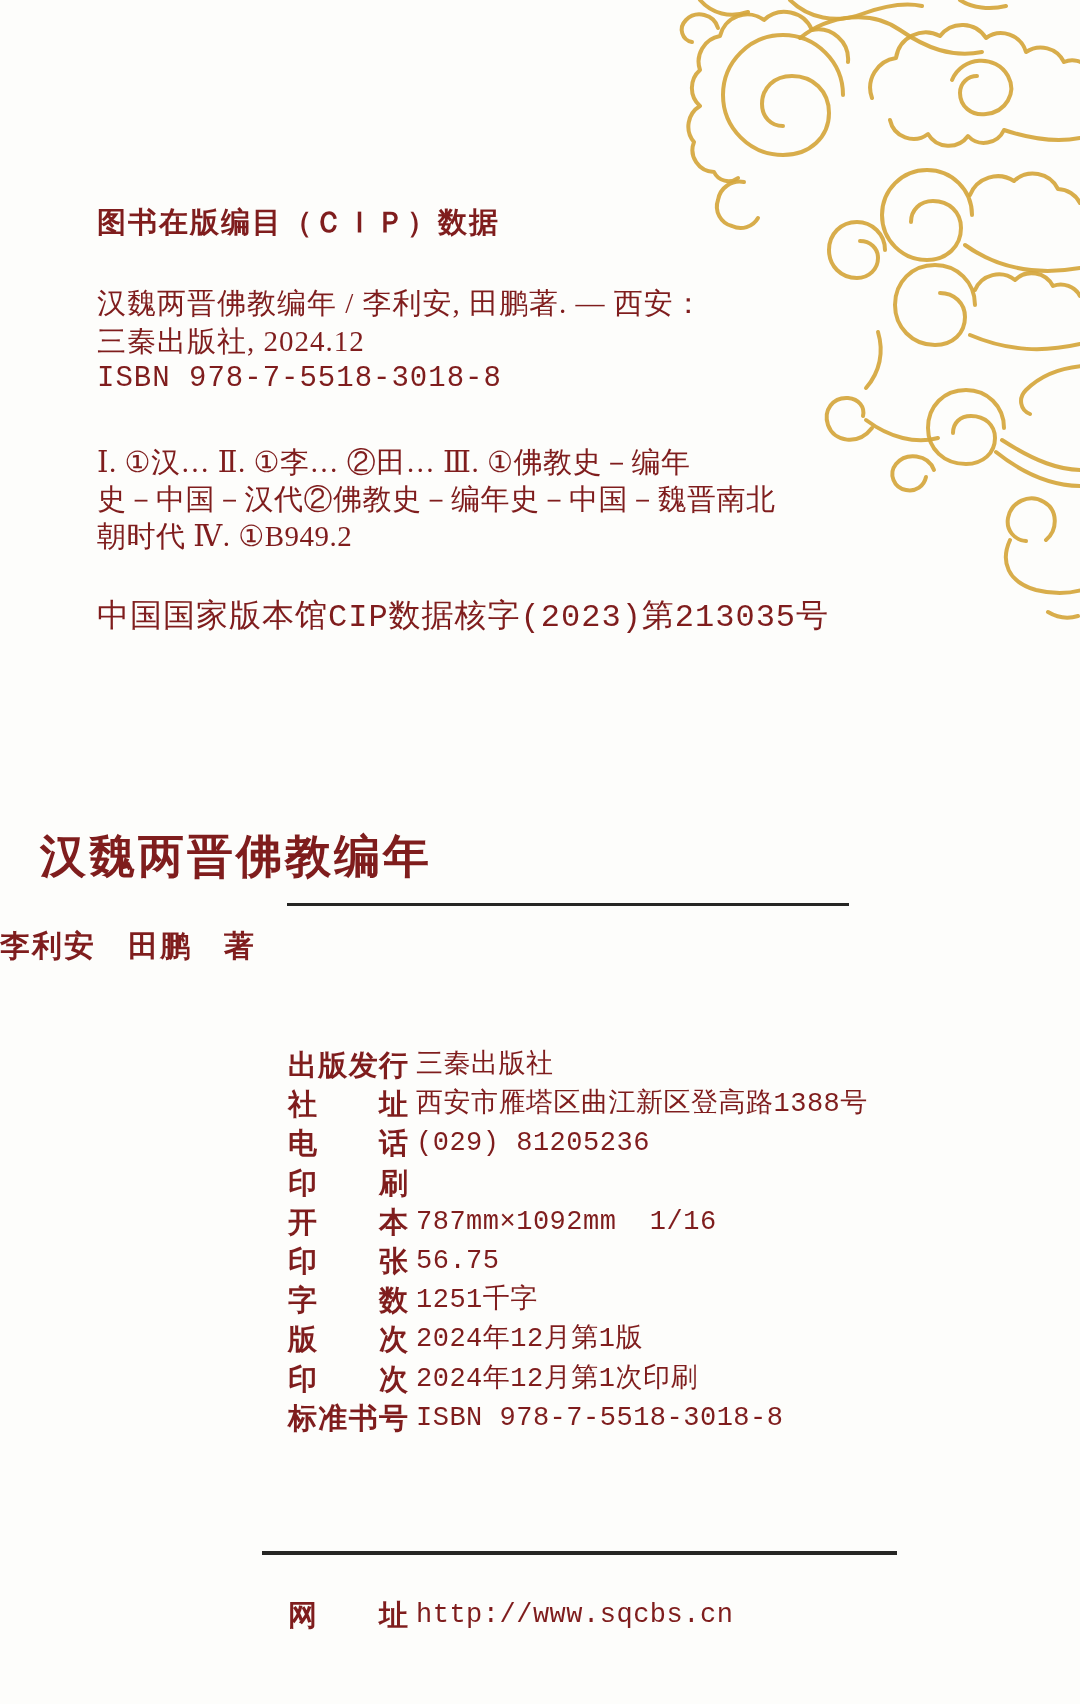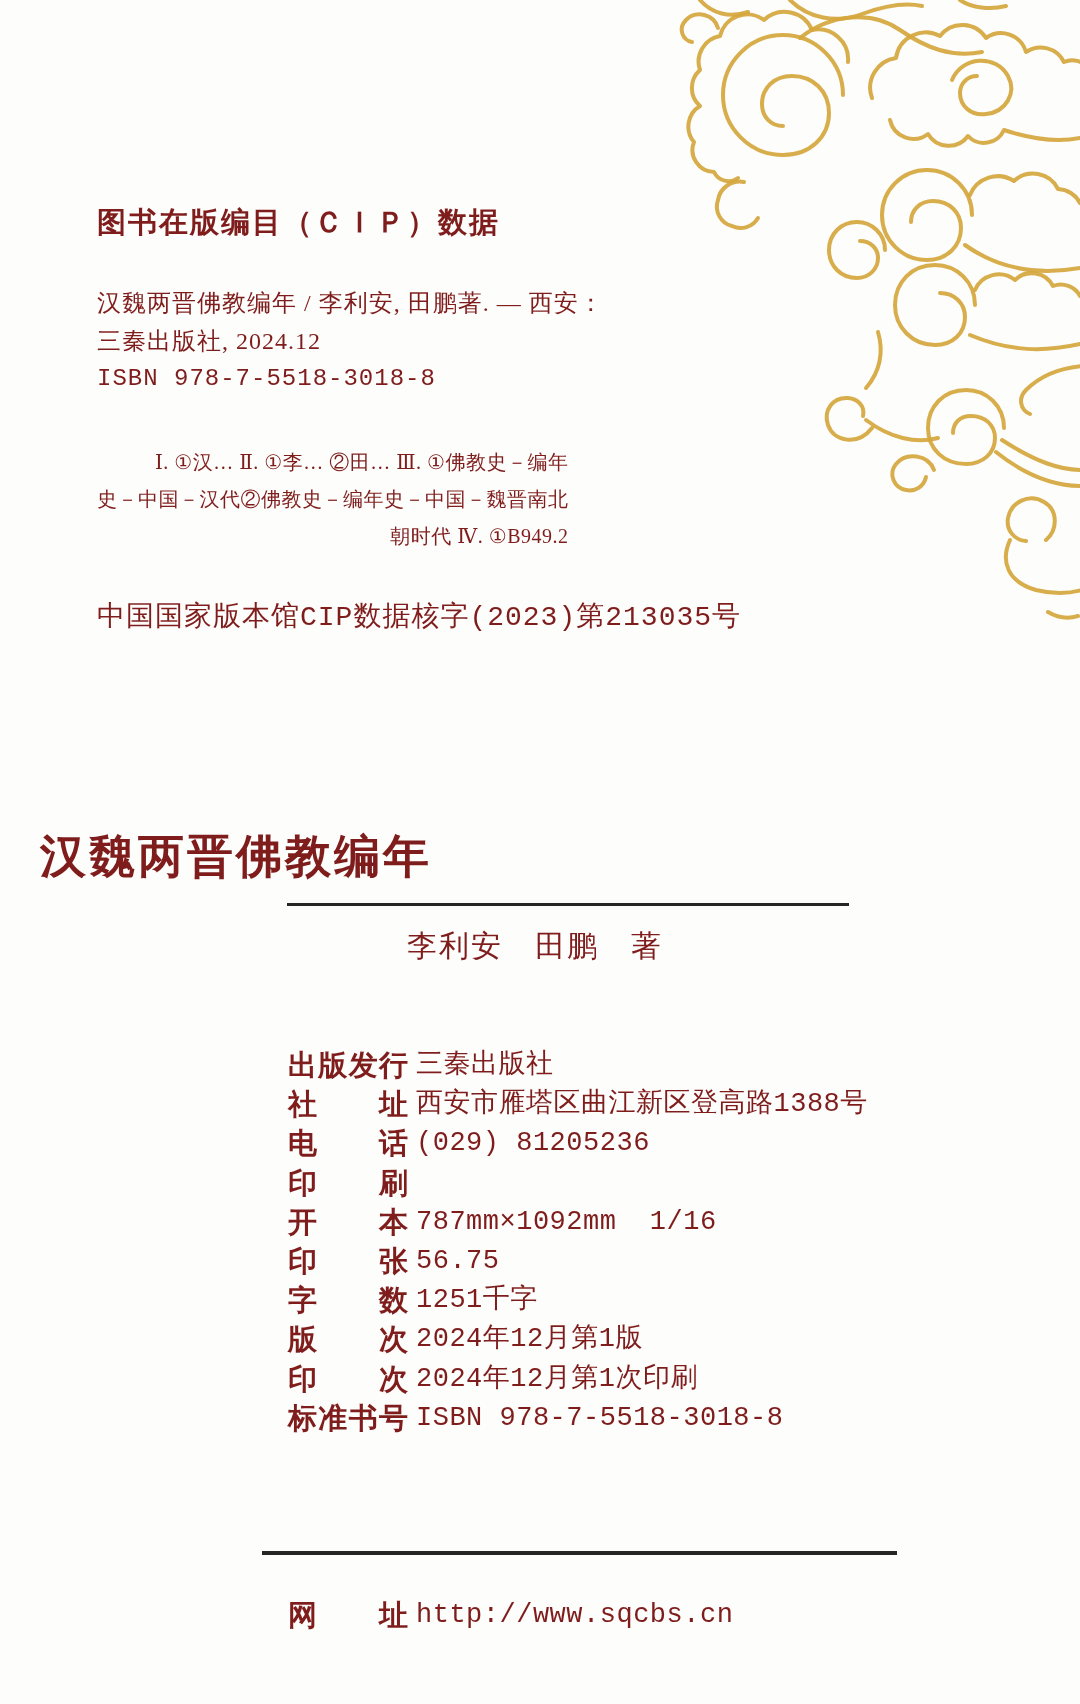--- a/index.html
+++ b/index.html
@@ -13,45 +13,44 @@
     font-family:"Liberation Serif","DejaVu Serif",serif;
   }
   .abs{position:absolute;}
   
   .cip-heading{
     left:97px;top:202px;
     font-size:29px;font-weight:700;letter-spacing:2px;line-height:40px;
   }
   .cip-block{
     left:97px;top:284px;
-    font-size:24px;line-height:38px;letter-spacing:1px;
+    font-size:29px;line-height:38px;letter-spacing:1px;
   }
   .class-block{
     left:97px;top:444px;
-    font-size:20px;line-height:37px;letter-spacing:0.5px;text-align:right;
+    font-size:29px;line-height:37px;letter-spacing:0.5px;
   }
   .cip-record{
     left:97px;top:600px;
-    font-size:28px;line-height:36px;letter-spacing:1px;
+    font-size:32px;line-height:36px;letter-spacing:1px;
   }
   .mono, .mono-line{
     font-family:"Liberation Mono","DejaVu Sans Mono",monospace;
   }
   
   .book-title{
     left:0;top:836px;width:1070px;
     text-align:left;
     font-size:46px;font-weight:600;letter-spacing:3px;line-height:42px;margin-left:40px;
   }
   .rule{background:#262624;}
   .rule-title{left:287px;top:903px;width:562px;height:3px;}
   .authors{
     left:0;top:926px;width:1070px;
-    text-align:center;
-    font-size:30px;font-weight:400;letter-spacing:2px;line-height:40px;
+    font-size:30px;font-weight:700;letter-spacing:2px;line-height:40px;
     white-space:pre;
   }
   
   .colophon{left:288px;top:1046px;}
   .c-row{display:flex;align-items:flex-start;height:39.2px;}
   .c-label{
     width:120px;margin-right:8px;flex:none;
     font-size:29px;font-weight:700;
     text-align:justify;text-align-last:justify;text-justify:inter-character;
     line-height:39px;

